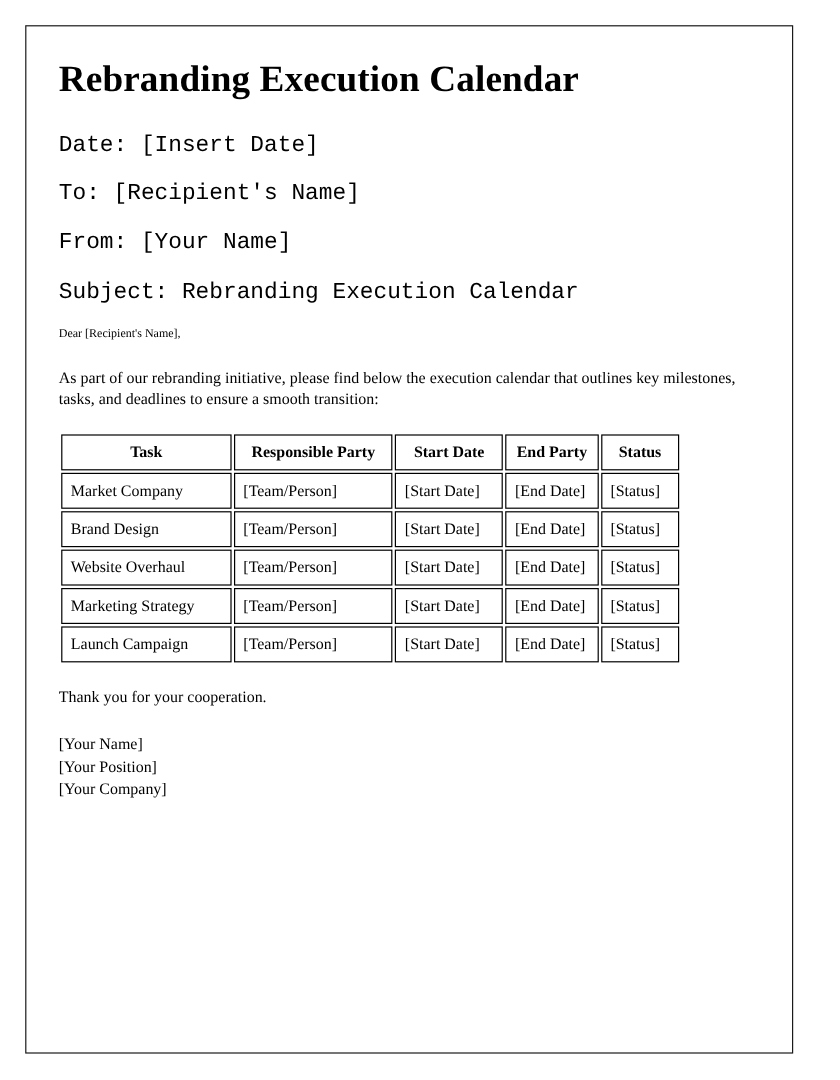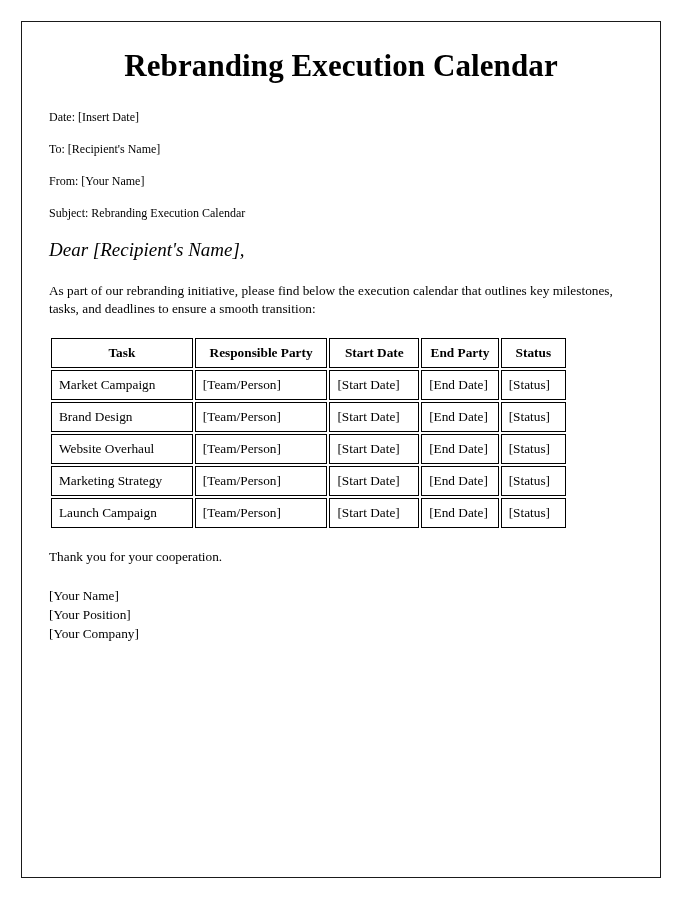--- a/index.html
+++ b/index.html
@@ -31,34 +31,33 @@
   }
 
   .doc-title {
     font-family: "Liberation Serif", "DejaVu Serif", serif;
     font-size: 31px;
     font-weight: bold;
     line-height: 1.12;
     margin: 0 0 26px 0;
     letter-spacing: 0.1px;
     color: #000000;
-    text-align: center;
   }
 
   .meta-line {
-    font-size: 12px;
+    font-size: 19px;
     line-height: 1.25;
     margin: 0 0 17px 0;
+    font-family: Liberation Mono, monospace;
   }
 
   .salutation {
-    font-size: 19px;
+    font-size: 10px;
     line-height: 1.25;
     margin: 0 0 21px 0;
-    font-style: italic;
   }
 
   .body-para {
     font-size: 13.3px;
     line-height: 1.34;
     margin: 0 0 18px 0;
     max-width: 580px;
     text-align: left;
   }
 
@@ -148,21 +147,21 @@
         <tr>
           <th>Task</th>
           <th>Responsible Party</th>
           <th>Start Date</th>
           <th>End Party</th>
           <th>Status</th>
         </tr>
       </thead>
       <tbody>
         <tr>
-          <td>Market Campaign</td>
+          <td>Market Company</td>
           <td>[Team/Person]</td>
           <td>[Start Date]</td>
           <td>[End Date]</td>
           <td>[Status]</td>
         </tr>
         <tr>
           <td>Brand Design</td>
           <td>[Team/Person]</td>
           <td>[Start Date]</td>
           <td>[End Date]</td>

